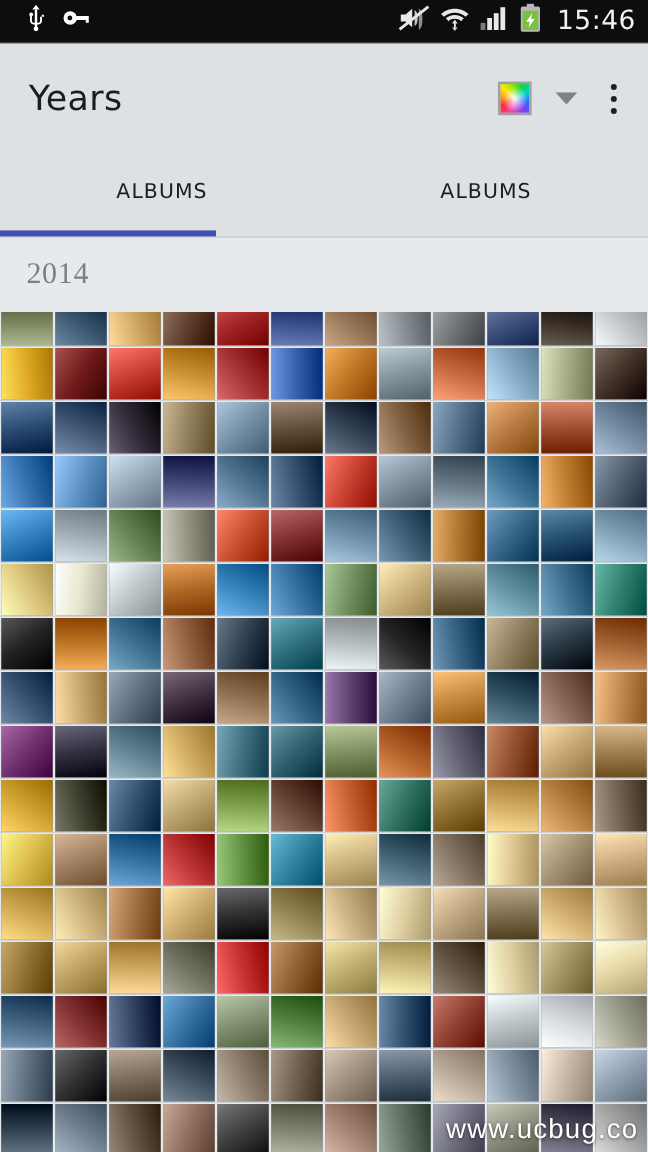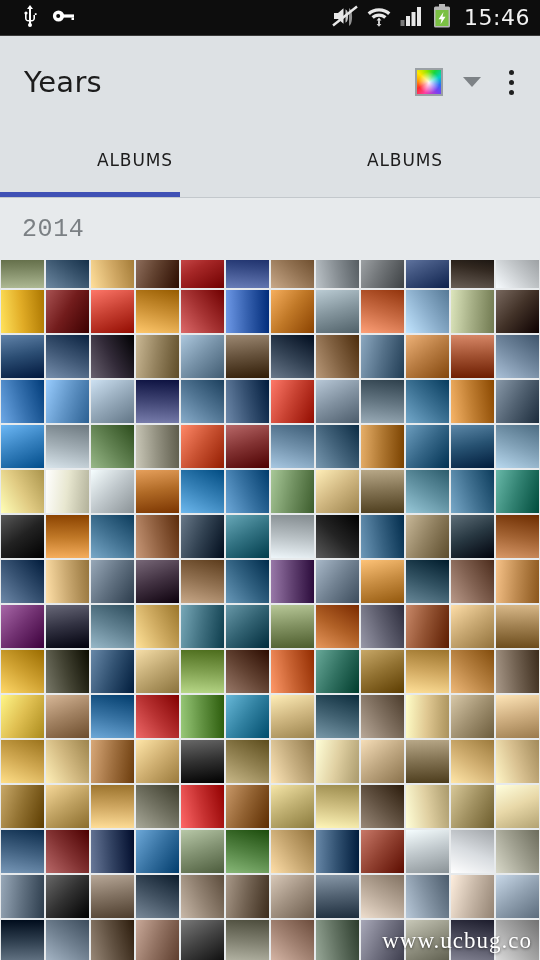--- a/index.html
+++ b/index.html
@@ -159,21 +159,21 @@
     height: 62px;
     background: #e7eaec;
     display: flex;
     align-items: center;
     padding-left: 22px;
     box-sizing: border-box;
   }
   .year-label {
     font-size: 25px;
     color: #7b8084;
-    font-family: Liberation Mono, monospace;
+    font-family: Liberation Serif, serif;
     letter-spacing: 0.6px;
   }
 
   
   .grid-wrap {
     position: relative;
     width: 540px;
     height: 700px;
     overflow: hidden;
     background: #e7eaec;
@@ -204,21 +204,21 @@
   }
 
   
   .watermark {
     position: absolute;
     right: 8px;
     bottom: 6px;
     color: #ffffff;
     font-size: 23px;
     letter-spacing: 1px;
-    font-family: Liberation Serif, serif;
+    font-family: Liberation Sans, sans-serif;
     text-shadow: 0 1px 3px rgba(0,0,0,0.55);
     pointer-events: none;
     white-space: nowrap;
   }
 </style>
 </head>
 <body>
 
 <div id="app">
 

